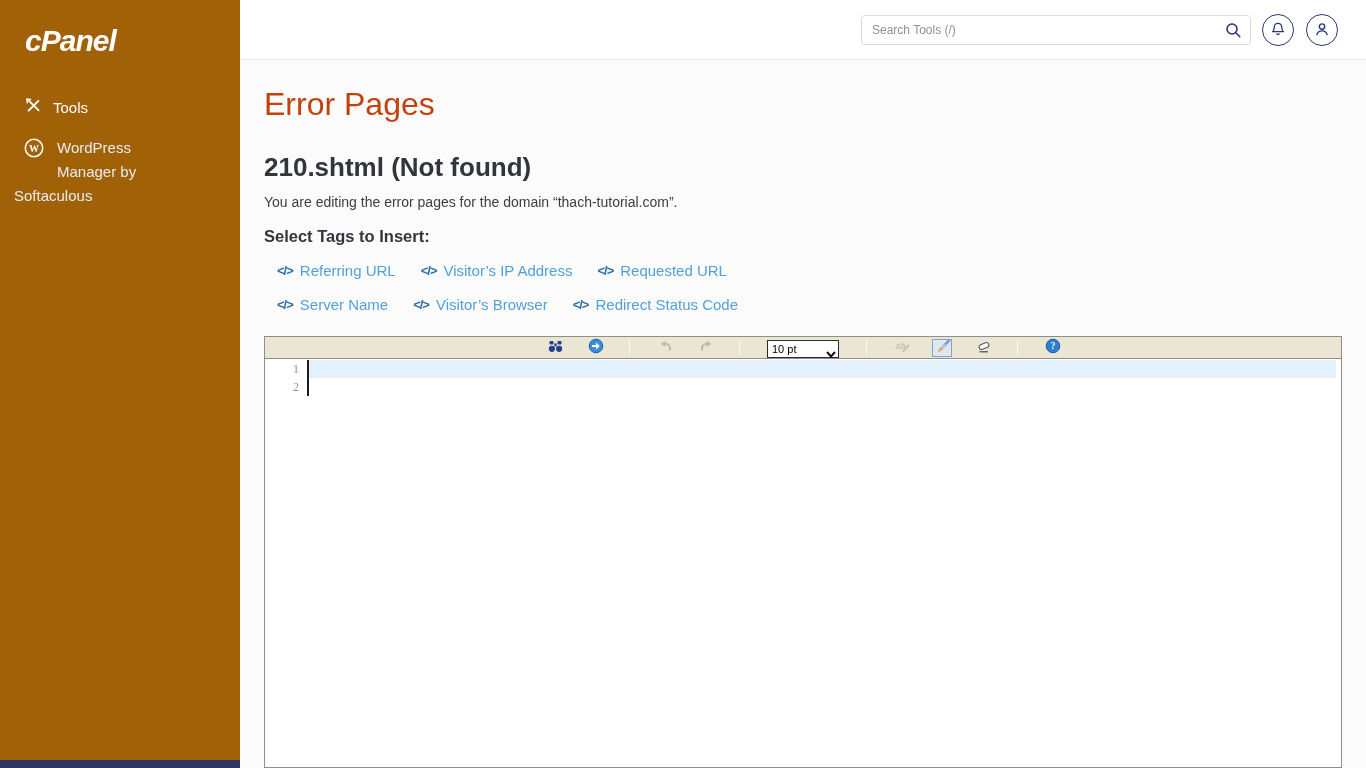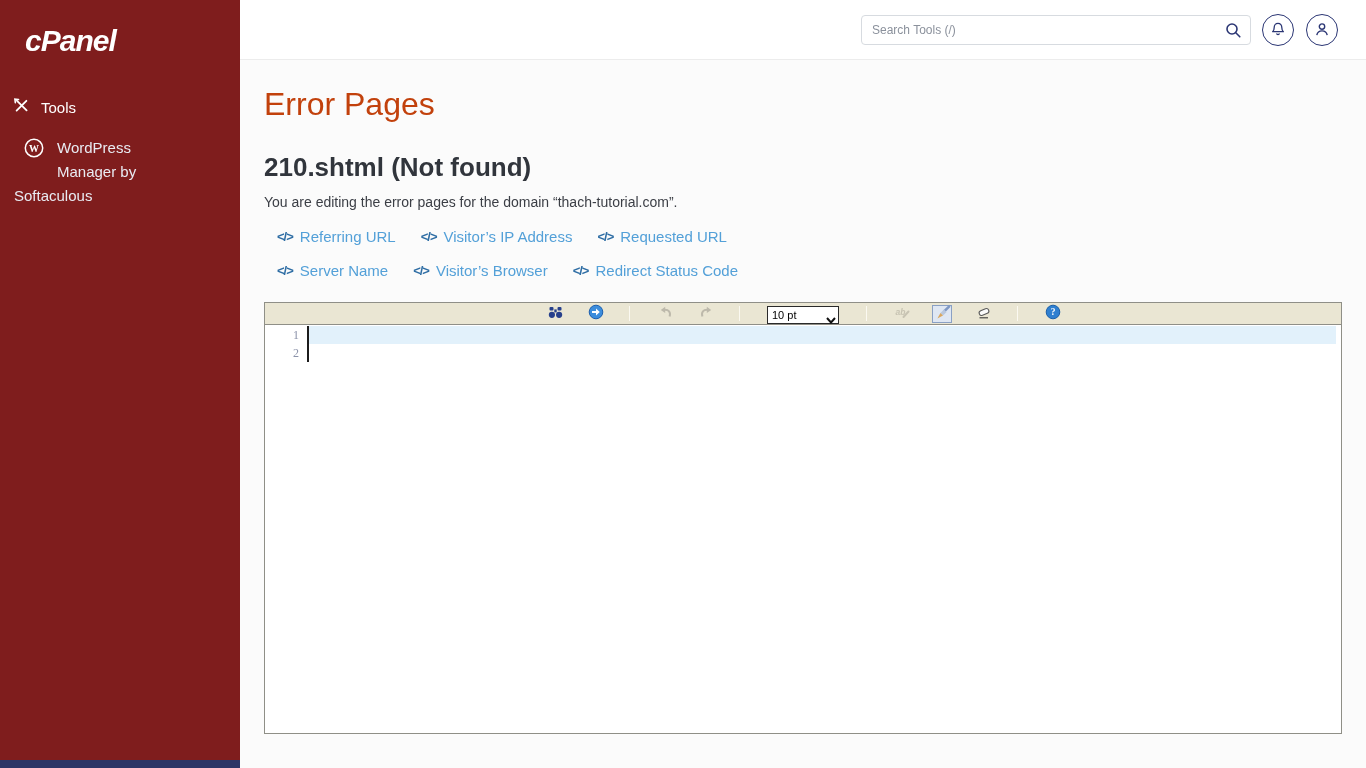--- a/index.html
+++ b/index.html
@@ -1,25 +1,25 @@
 <!DOCTYPE html>
 <html><head>
 <meta charset="utf-8">
 <style>
   * { box-sizing: border-box; }
   html,body { margin:0; padding:0; width:1366px; height:768px; overflow:hidden;
               font-family:"Liberation Sans", sans-serif; background:#fbfbfb; }
   .app { display:flex; width:1366px; height:768px; }
 
   
-  .sidebar { position:relative; width:240px; min-width:240px; height:768px; background:#7f1d1d; }
+  .sidebar { position:relative; width:240px; min-width:240px; height:768px; background:#a16207; }
   .logo { margin:24px 0 0 25px; color:#fff; font-size:30px; font-weight:bold; font-style:italic;
           letter-spacing:-1px; }
   .nav { position:absolute; top:96px; left:0; right:0; }
-  .nav-tools { display:flex; align-items:center; gap:11px; padding-left:13px; color:#fff;
+  .nav-tools { display:flex; align-items:center; gap:11px; padding-left:25px; color:#fff;
                font-size:15px; height:22px; cursor:pointer; }
   .nav-wp { position:relative; margin-top:18px; color:#e9ebf2; font-size:15px; line-height:24px;
             cursor:pointer; }
   .nav-wp .wp-icon-box { position:absolute; left:24px; top:2px; }
   .wp-l1,.wp-l2 { margin-left:57px; }
   .wp-l3 { margin-left:14px; }
   .sidebar-strip { position:absolute; bottom:0; left:0; width:100%; height:8px; background:#2c3565; }
 
   
   .rightcol { flex:1; display:flex; flex-direction:column; height:768px; }
@@ -132,20 +132,21 @@
             <path d="M2.8 14.2 a5.3 5.3 0 0 1 10.4 0" fill="none" stroke="#2b3674" stroke-width="1.4"></path>
           </svg>
         </span>
       </button>
     </header>
 
     <main class="main">
       <h1 class="page-title">Error Pages</h1>
       <h2 class="sub-title">210.shtml (Not found)</h2>
       <p class="desc">You are editing the error pages for the domain “thach-tutorial.com”.</p>
+      <h3 class="tags-h">Select Tags to Insert:</h3>
 
       <div class="tag-rows">
         <div class="tag-row">
           <span class="tag">
             <span class="glyph">&lt;/&gt;</span>
             <span>Referring URL</span>
           </span>
           <span class="tag">
             <span class="glyph">&lt;/&gt;</span>
             <span>Visitor’s IP Address</span>

